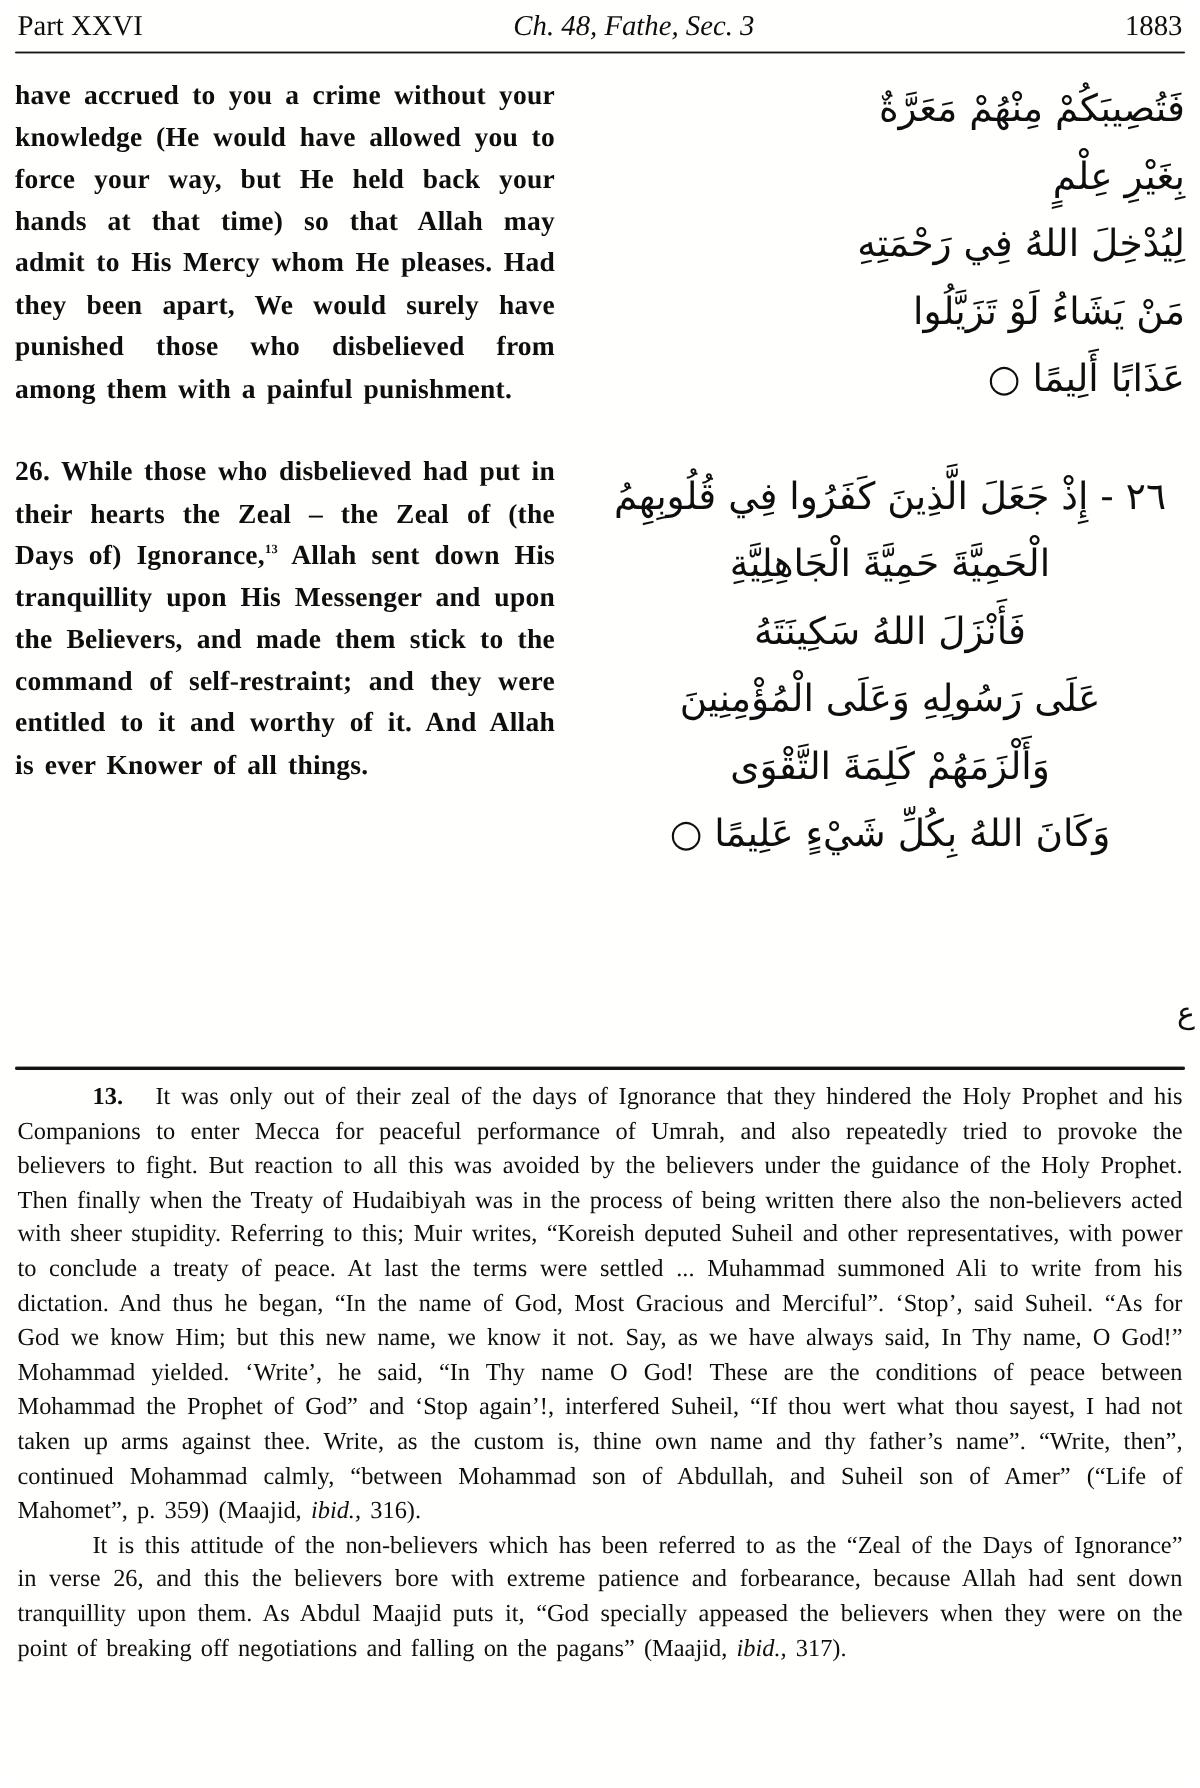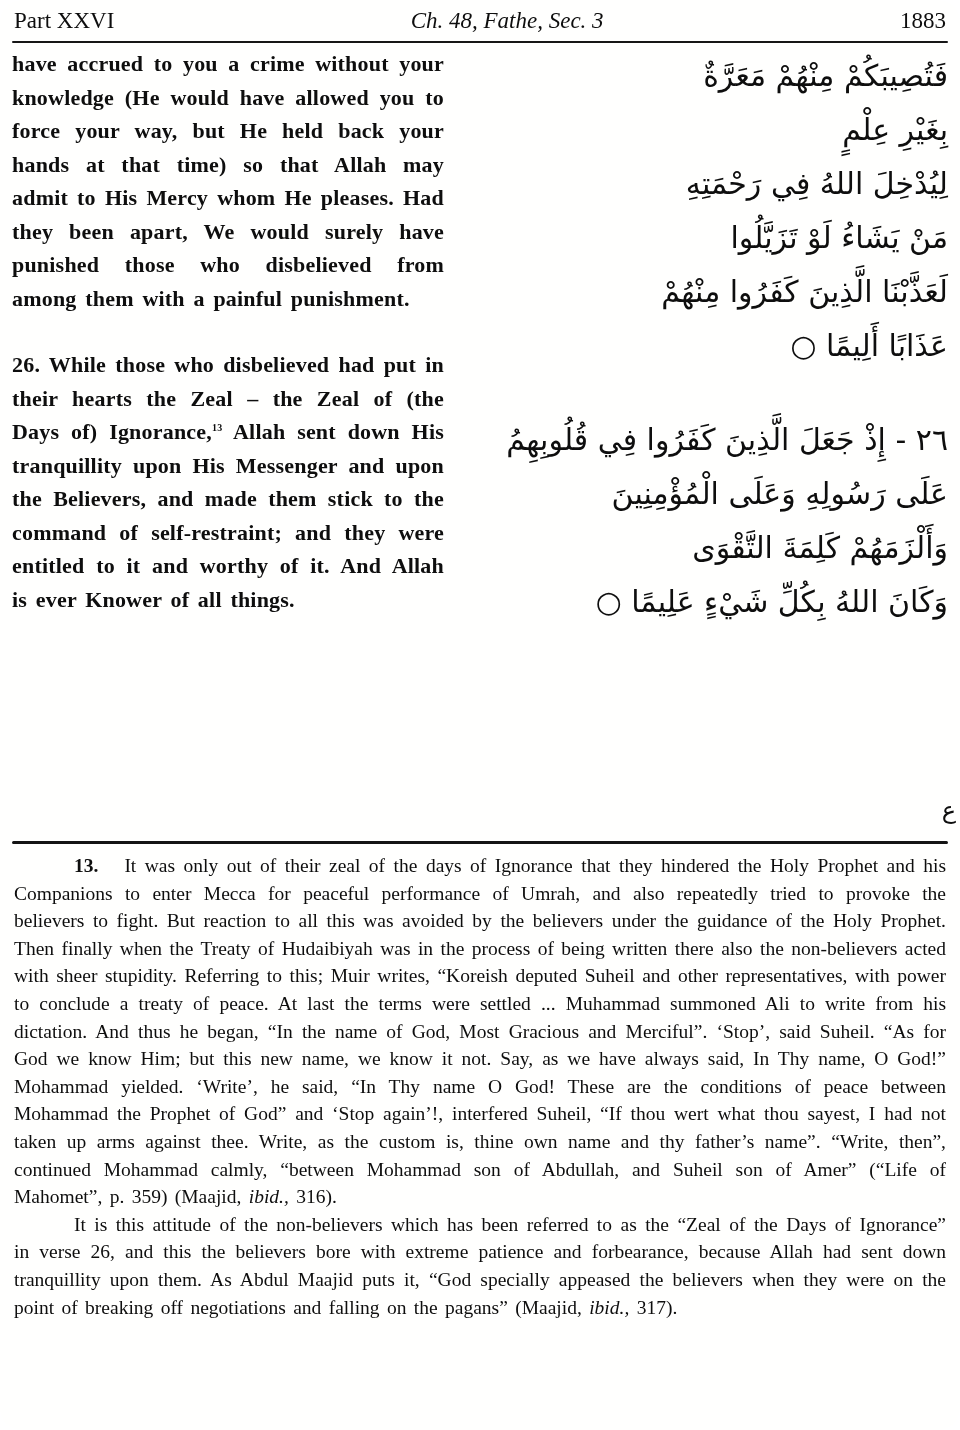--- a/index.html
+++ b/index.html
@@ -15,36 +15,36 @@
   }
   
   .page-header {
     display:flex; justify-content:space-between; align-items:baseline;
     font-size:23px; padding:0 2px 7px 2px;
   }
   .page-header .chapter { font-style:italic; }
   .header-rule { border-top:2px solid #161616; }
 
   
-  .content { display:flex; gap:26px; margin-top:4px; height:792px; }
+  .content { display:flex; gap:26px; margin-top:16px; height:792px; }
   .english-col { width:432px; }
   .trans-para {
     font-weight:bold; font-size:22px; line-height:33.5px;
     text-align:justify; word-spacing:3px; letter-spacing:0.2px;
   }
   .trans-para + .trans-para { margin-top:33px; }
   .fn-ref { font-size:10px; vertical-align:super; line-height:0; font-weight:bold; }
 
   .arabic-col {
     flex:1; direction:rtl; text-align:right;
     font-family:"DejaVu Sans", sans-serif;
     padding-top:2px; padding-left:6px;
   }
   .arabic-line { font-size:30px; line-height:54px; }
-  .arabic-block + .arabic-block { margin-top:40px; }
+  .arabic-block + .arabic-block { margin-top:40px;text-align:center; }
   .ruku-marker {
     position:absolute; right:4px; top:798px;
     font-family:"DejaVu Sans", sans-serif;
     font-size:24px; line-height:24px;
   }
 
   
   .footnote-rule { border-top:3px solid #141414; margin-top:2px; }
   .footnotes { padding:8px 2px 0 2px; }
   .footnote {
@@ -73,25 +73,26 @@
       <p class="trans-para">have accrued to you a crime without your knowledge (He would have allowed you to force your way, but He held back your hands at that time) so that Allah may admit to His Mercy whom He pleases. Had they been apart, We would surely have punished those who disbelieved from among them with a painful punishment.</p>
       <p class="trans-para"><span>26. While those who disbelieved had put in their hearts the Zeal – the Zeal of (the Days of) Ignorance,</span><sup class="fn-ref">13</sup><span> Allah sent down His tranquillity upon His Messenger and upon the Believers, and made them stick to the command of self-restraint; and they were entitled to it and worthy of it. And Allah is ever Knower of all things.</span></p>
     </div>
 
     <div class="arabic-col">
       <div class="arabic-block">
           <div class="arabic-line">فَتُصِيبَكُمْ مِنْهُمْ مَعَرَّةٌ</div>
           <div class="arabic-line">بِغَيْرِ عِلْمٍ</div>
           <div class="arabic-line">لِيُدْخِلَ اللهُ فِي رَحْمَتِهِ</div>
           <div class="arabic-line">مَنْ يَشَاءُ لَوْ تَزَيَّلُوا</div>
-          <div class="arabic-line">لَعَذَّبْنَا الَّذِينَ كَفَرُوا مِنْهُمْ</div>
           <div class="arabic-line">عَذَابًا أَلِيمًا ○</div>
         </div>
       <div class="arabic-block">
           <div class="arabic-line">٢٦ - إِذْ جَعَلَ الَّذِينَ كَفَرُوا فِي قُلُوبِهِمُ</div>
+          <div class="arabic-line">الْحَمِيَّةَ حَمِيَّةَ الْجَاهِلِيَّةِ</div>
+          <div class="arabic-line">فَأَنْزَلَ اللهُ سَكِينَتَهُ</div>
           <div class="arabic-line">عَلَى رَسُولِهِ وَعَلَى الْمُؤْمِنِينَ</div>
           <div class="arabic-line">وَأَلْزَمَهُمْ كَلِمَةَ التَّقْوَى</div>
           <div class="arabic-line">وَكَانَ اللهُ بِكُلِّ شَيْءٍ عَلِيمًا ○</div>
         </div>
     </div>
 
   </main>
 
   <span class="ruku-marker">ع</span>
 

